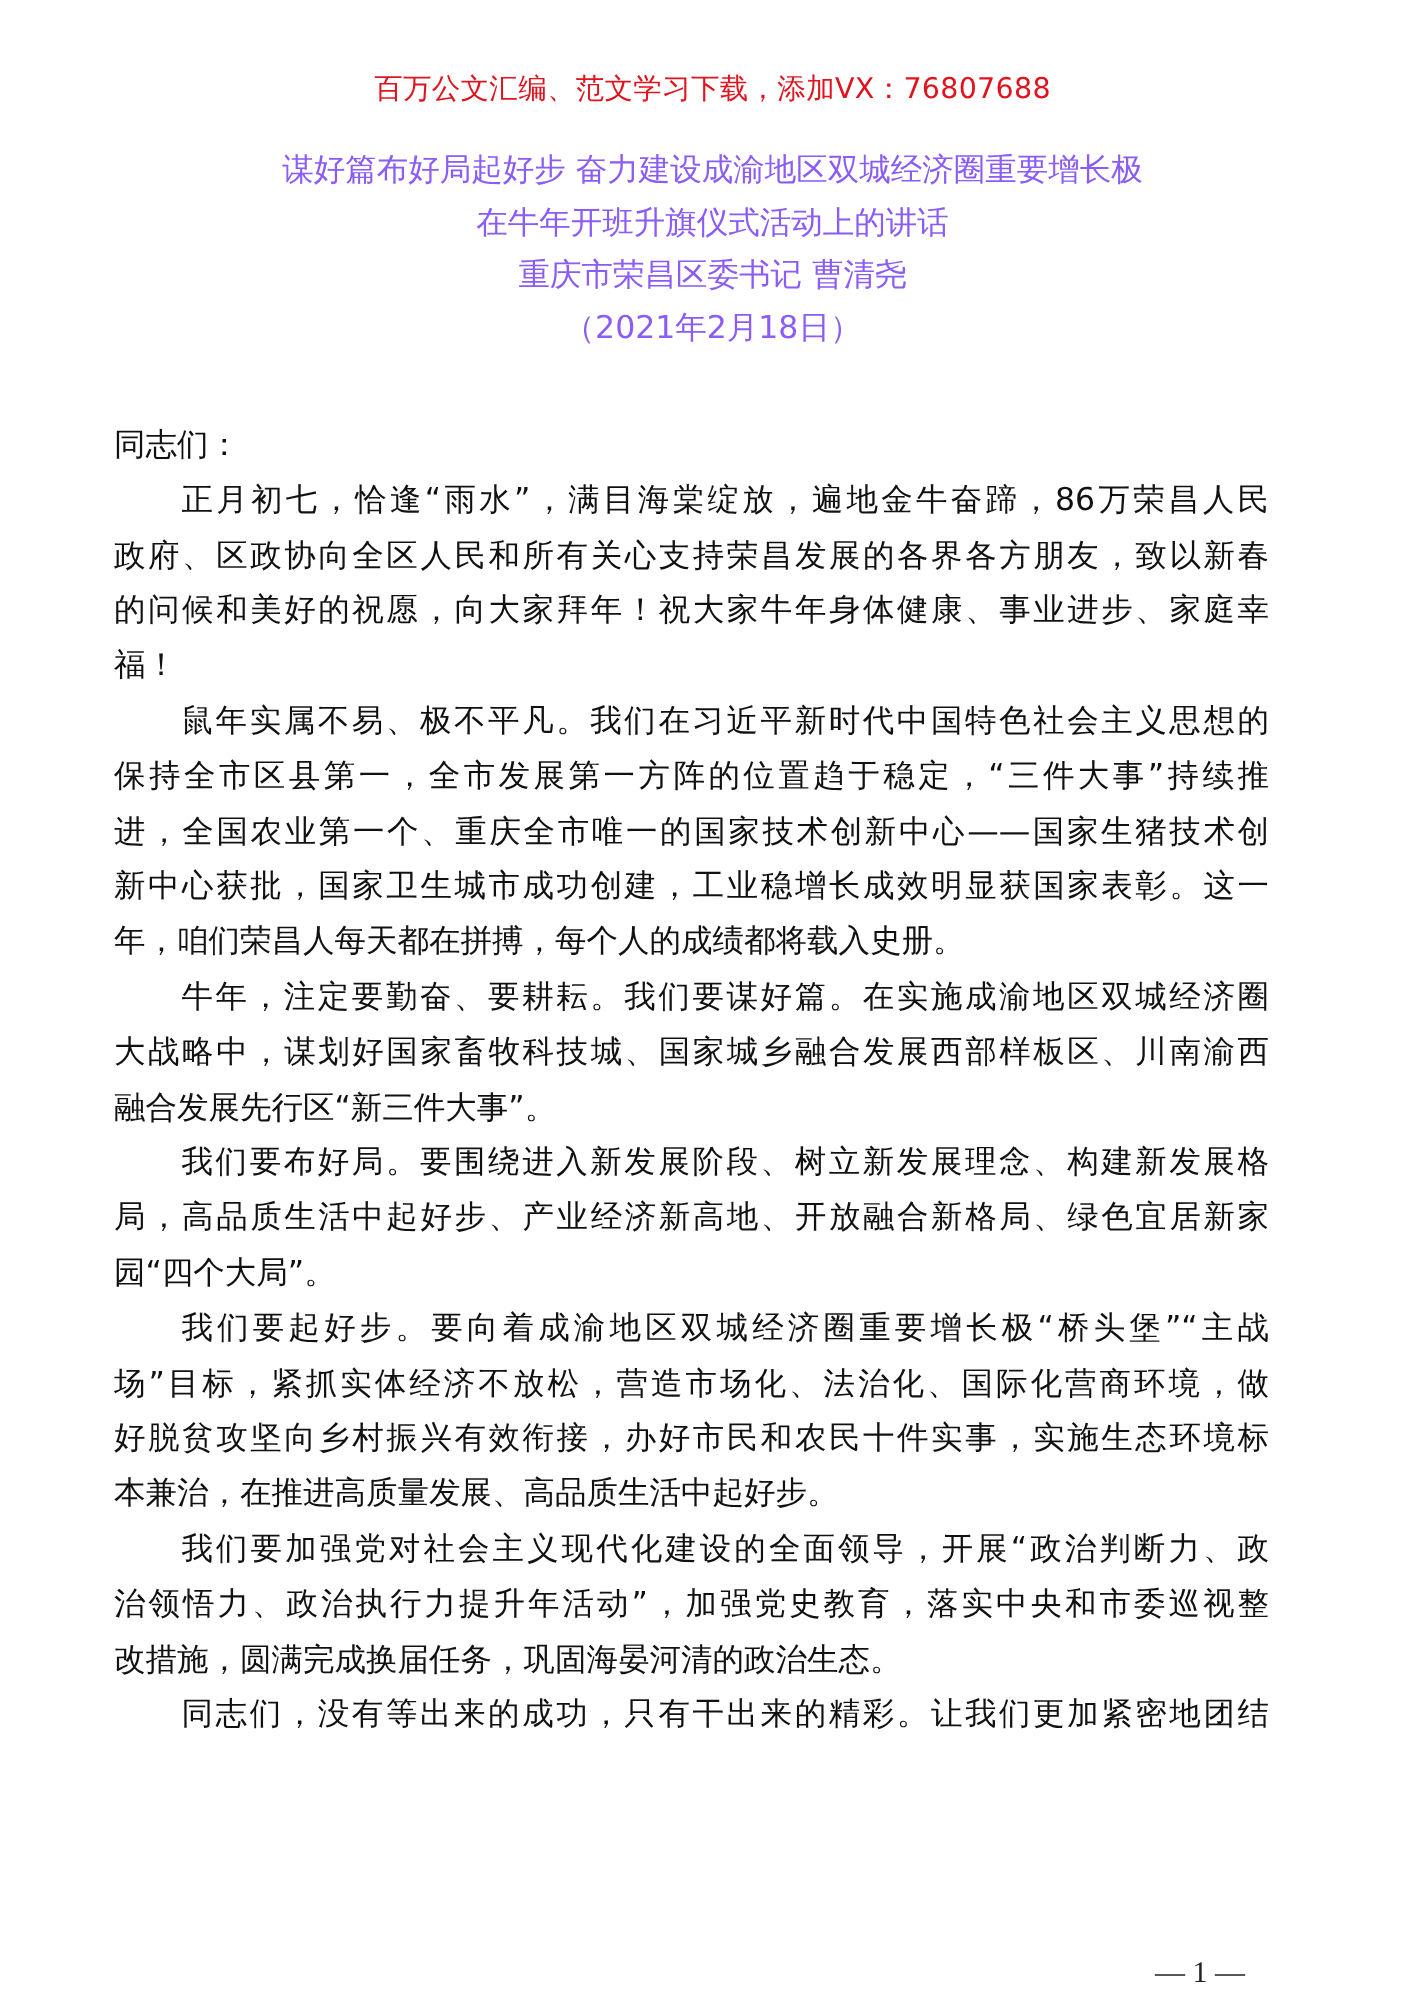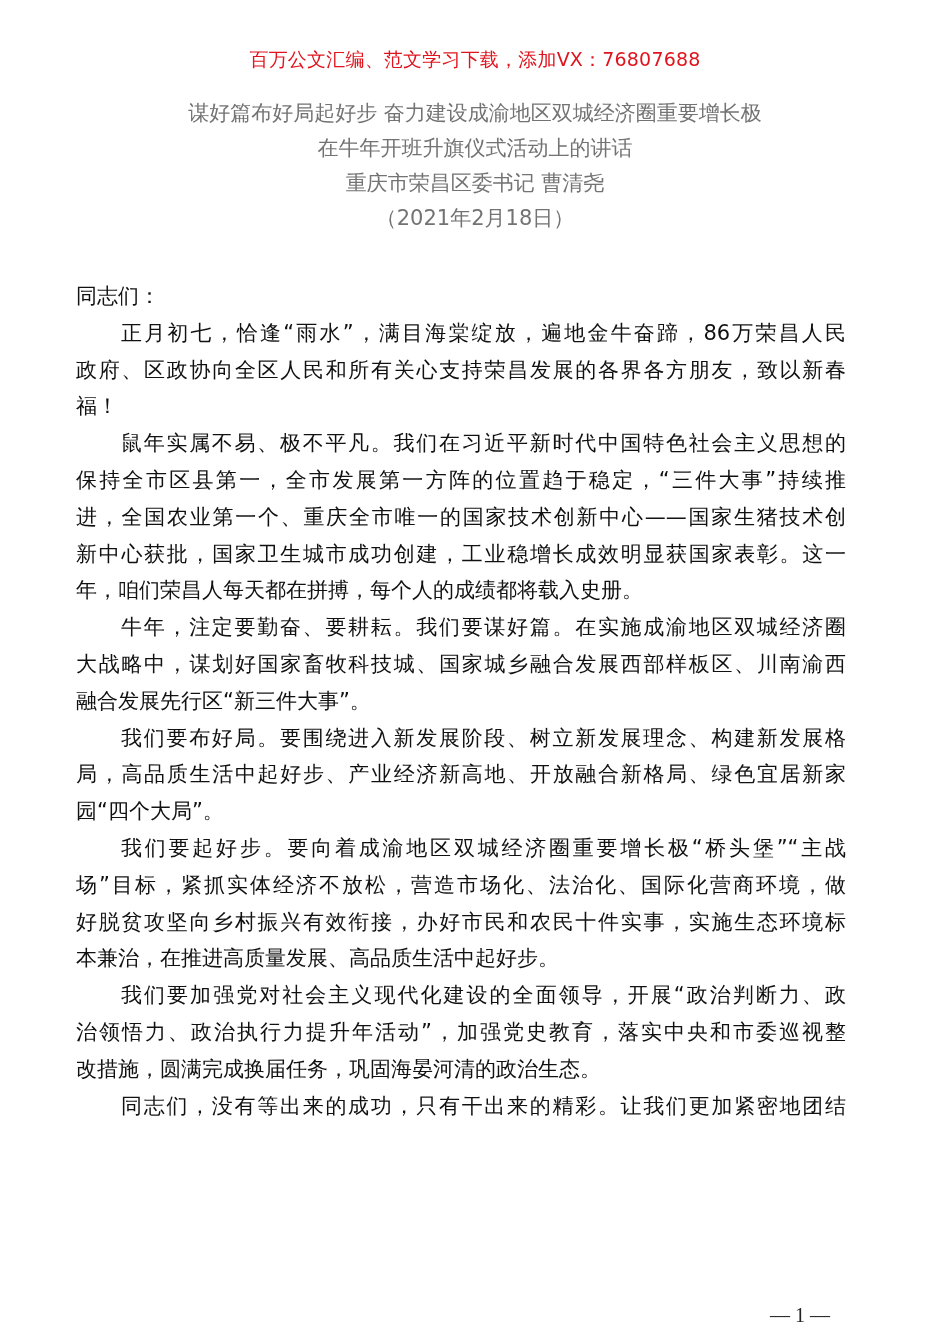--- a/index.html
+++ b/index.html
@@ -30,21 +30,21 @@
       position: absolute;
       top: 96px;
       left: 0;
       width: 950px;
       text-align: center;
     }
     .title-line {
       font-size: 21px;
       line-height: 35px;
       height: 35px;
-      color: #737373;
+      color: #8b5cf6;
       white-space: nowrap;
     }
     .body-block {
       position: absolute;
       top: 278px;
       left: 76px;
       width: 770px;
     }
     .line {
       font-size: 21px;
@@ -83,20 +83,21 @@
   <div class="title-line">在牛年开班升旗仪式活动上的讲话</div>
   <div class="title-line">重庆市荣昌区委书记  曹清尧</div>
   <div class="title-line">（2021年2月18日）</div>
 </div>
 
 <div class="body-block">
   <div class="line last">同志们：</div>
   <div id="body-lines">
       <div class="line indent">正月初七，恰逢“雨水”，满目海棠绽放，遍地金牛奋蹄，86万荣昌人民</div>
       <div class="line">政府、区政协向全区人民和所有关心支持荣昌发展的各界各方朋友，致以新春</div>
+      <div class="line">的问候和美好的祝愿，向大家拜年！祝大家牛年身体健康、事业进步、家庭幸</div>
       <div class="line last">福！</div>
       <div class="line indent">鼠年实属不易、极不平凡。我们在习近平新时代中国特色社会主义思想的</div>
       <div class="line">保持全市区县第一，全市发展第一方阵的位置趋于稳定，“三件大事”持续推</div>
       <div class="line">进，全国农业第一个、重庆全市唯一的国家技术创新中心——国家生猪技术创</div>
       <div class="line">新中心获批，国家卫生城市成功创建，工业稳增长成效明显获国家表彰。这一</div>
       <div class="line last">年，咱们荣昌人每天都在拼搏，每个人的成绩都将载入史册。</div>
       <div class="line indent">牛年，注定要勤奋、要耕耘。我们要谋好篇。在实施成渝地区双城经济圈</div>
       <div class="line">大战略中，谋划好国家畜牧科技城、国家城乡融合发展西部样板区、川南渝西</div>
       <div class="line last">融合发展先行区“新三件大事”。</div>
       <div class="line indent">我们要布好局。要围绕进入新发展阶段、树立新发展理念、构建新发展格</div>

